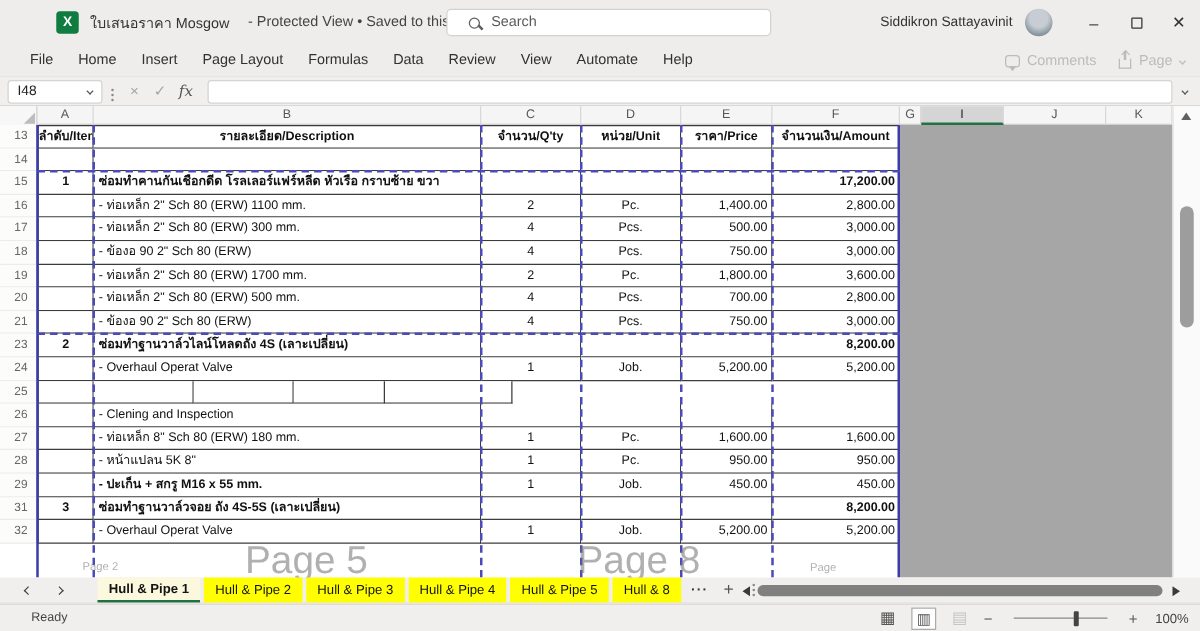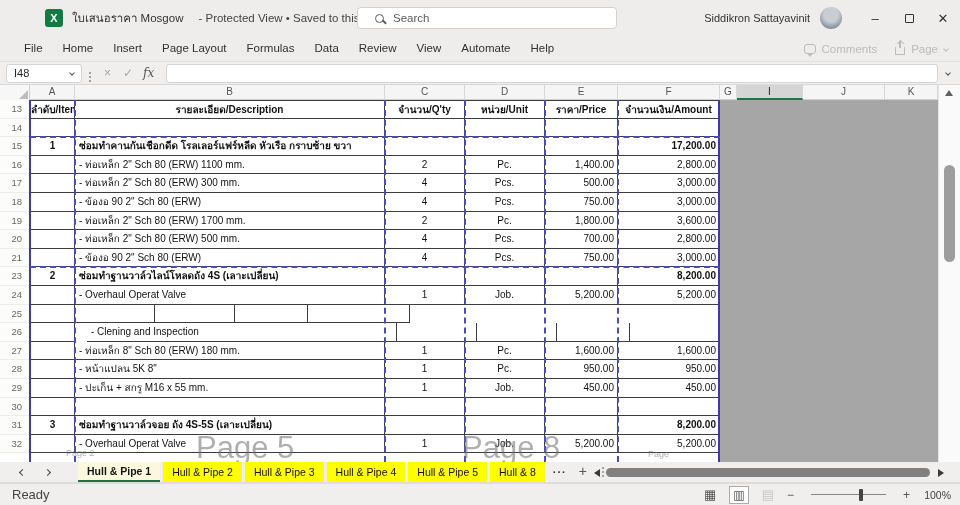--- a/index.html
+++ b/index.html
@@ -90,21 +90,21 @@
   .sheet-tab.active { background:#fbf8dd; font-weight:bold; border-bottom:2.5px solid #1e7145; line-height:18px; }
   .tab-overflow { font-size:11px; font-weight:bold; color:#333; line-height:20px; margin:0 5px; letter-spacing:1px; }
   .add-sheet { font-size:14px; color:#555; line-height:19px; margin:0 7px; }
   .tab-more { display:flex; align-items:center; margin:0 8px; }
   .hscroll-left { position:absolute; left:594px; top:7px; width:0; height:0; border-top:4px solid transparent; border-bottom:4px solid transparent; border-right:6px solid #3a3a3a; }
   .hthumb { position:absolute; left:606px; top:6px; width:324px; height:9px; background:#808080; border-radius:5px; }
   .hscroll-right { position:absolute; left:938px; top:7px; width:0; height:0; border-top:4px solid transparent; border-bottom:4px solid transparent; border-left:6px solid #3a3a3a; }
 
   
   .statusbar { position:absolute; left:0; top:483px; width:960px; height:22px; background:#f1efee; border-top:1px solid #dedcda; display:flex; align-items:center; }
-  .status-mode { font-size:13px; color:#444; padding-left:12px; }
+  .status-mode { font-size:10px; color:#444; padding-left:25px; }
   .sb-right { margin-left:auto; display:flex; align-items:center; gap:13px; padding-right:9px; }
   .view-ic { font-family:"DejaVu Sans",sans-serif; font-size:13px; color:#555; line-height:14px; }
   .view-ic.active { border:1px solid #ababab; background:#fdfdfd; padding:1px 3px; font-size:12px; }
   .view-ic.disabled { color:#c6c6c6; }
   .zoom-minus,.zoom-plus { font-size:12px; color:#555; }
   .zoom-track { width:75px; height:1.5px; background:#8a8886; position:relative; margin:0 4px; }
   .zoom-thumb { position:absolute; left:48px; top:-5px; width:4px; height:12px; background:#444; border-radius:1px; }
   .zoom-label { font-size:10.5px; color:#444; min-width:28px; text-align:right; }
 </style>
 </head>
@@ -292,21 +292,21 @@
         <div class="rownum">25</div>
         <div class="cell c first" style="width: 45px;"></div>
         <div class="cell c" style="width: 80px;"></div>
         <div class="cell c" style="width: 80px;"></div>
         <div class="cell r" style="width: 73px;"></div>
         <div class="cell r" style="width: 102px;"></div>
       </div>
       <div class="grid-row">
         <div class="rownum">26</div>
         <div class="cell c first" style="width: 45px;"></div>
-        <div class="cell l" style="width: 310px; margin-left: 12px;">- Clening and Inspection</div>
+        <div class="cell l" style="width: 310px;">- Clening and Inspection</div>
         <div class="cell c" style="width: 80px;"></div>
         <div class="cell c" style="width: 80px;"></div>
         <div class="cell r" style="width: 73px;"></div>
         <div class="cell r" style="width: 102px;"></div>
       </div>
       <div class="grid-row">
         <div class="rownum">27</div>
         <div class="cell c first" style="width: 45px;"></div>
         <div class="cell l" style="width: 310px;">- ท่อเหล็ก 8" Sch 80 (ERW)  180 mm.</div>
         <div class="cell c" style="width: 80px;">1</div>
@@ -319,34 +319,25 @@
         <div class="cell c first" style="width: 45px;"></div>
         <div class="cell l" style="width: 310px;">- หน้าแปลน 5K 8"</div>
         <div class="cell c" style="width: 80px;">1</div>
         <div class="cell c" style="width: 80px;">Pc.</div>
         <div class="cell r" style="width: 73px;">950.00</div>
         <div class="cell r" style="width: 102px;">950.00</div>
       </div>
       <div class="grid-row">
         <div class="rownum">29</div>
         <div class="cell c first" style="width: 45px;"></div>
-        <div class="cell l" style="width: 310px;">- ปะเก็น + สกรู M16 x 55 mm.</div>
+        <div class="cell l" style="width: 310px; font-weight: bold;">- ปะเก็น + สกรู M16 x 55 mm.</div>
         <div class="cell c" style="width: 80px;">1</div>
         <div class="cell c" style="width: 80px;">Job.</div>
         <div class="cell r" style="width: 73px;">450.00</div>
         <div class="cell r" style="width: 102px;">450.00</div>
-      </div>
-      <div class="grid-row">
-        <div class="rownum">30</div>
-        <div class="cell c first" style="width: 45px;"></div>
-        <div class="cell l" style="width: 310px;"></div>
-        <div class="cell c" style="width: 80px;"></div>
-        <div class="cell c" style="width: 80px;"></div>
-        <div class="cell r" style="width: 73px;"></div>
-        <div class="cell r" style="width: 102px;"></div>
       </div>
       <div class="grid-row bold">
         <div class="rownum">31</div>
         <div class="cell c first" style="width: 45px;">3</div>
         <div class="cell l" style="width: 310px;">ซ่อมทำฐานวาล์วจอย ถัง 4S-5S (เลาะเปลี่ยน)</div>
         <div class="cell c" style="width: 80px;"></div>
         <div class="cell c" style="width: 80px;"></div>
         <div class="cell r" style="width: 73px;"></div>
         <div class="cell r" style="width: 102px;">8,200.00</div>
       </div>

